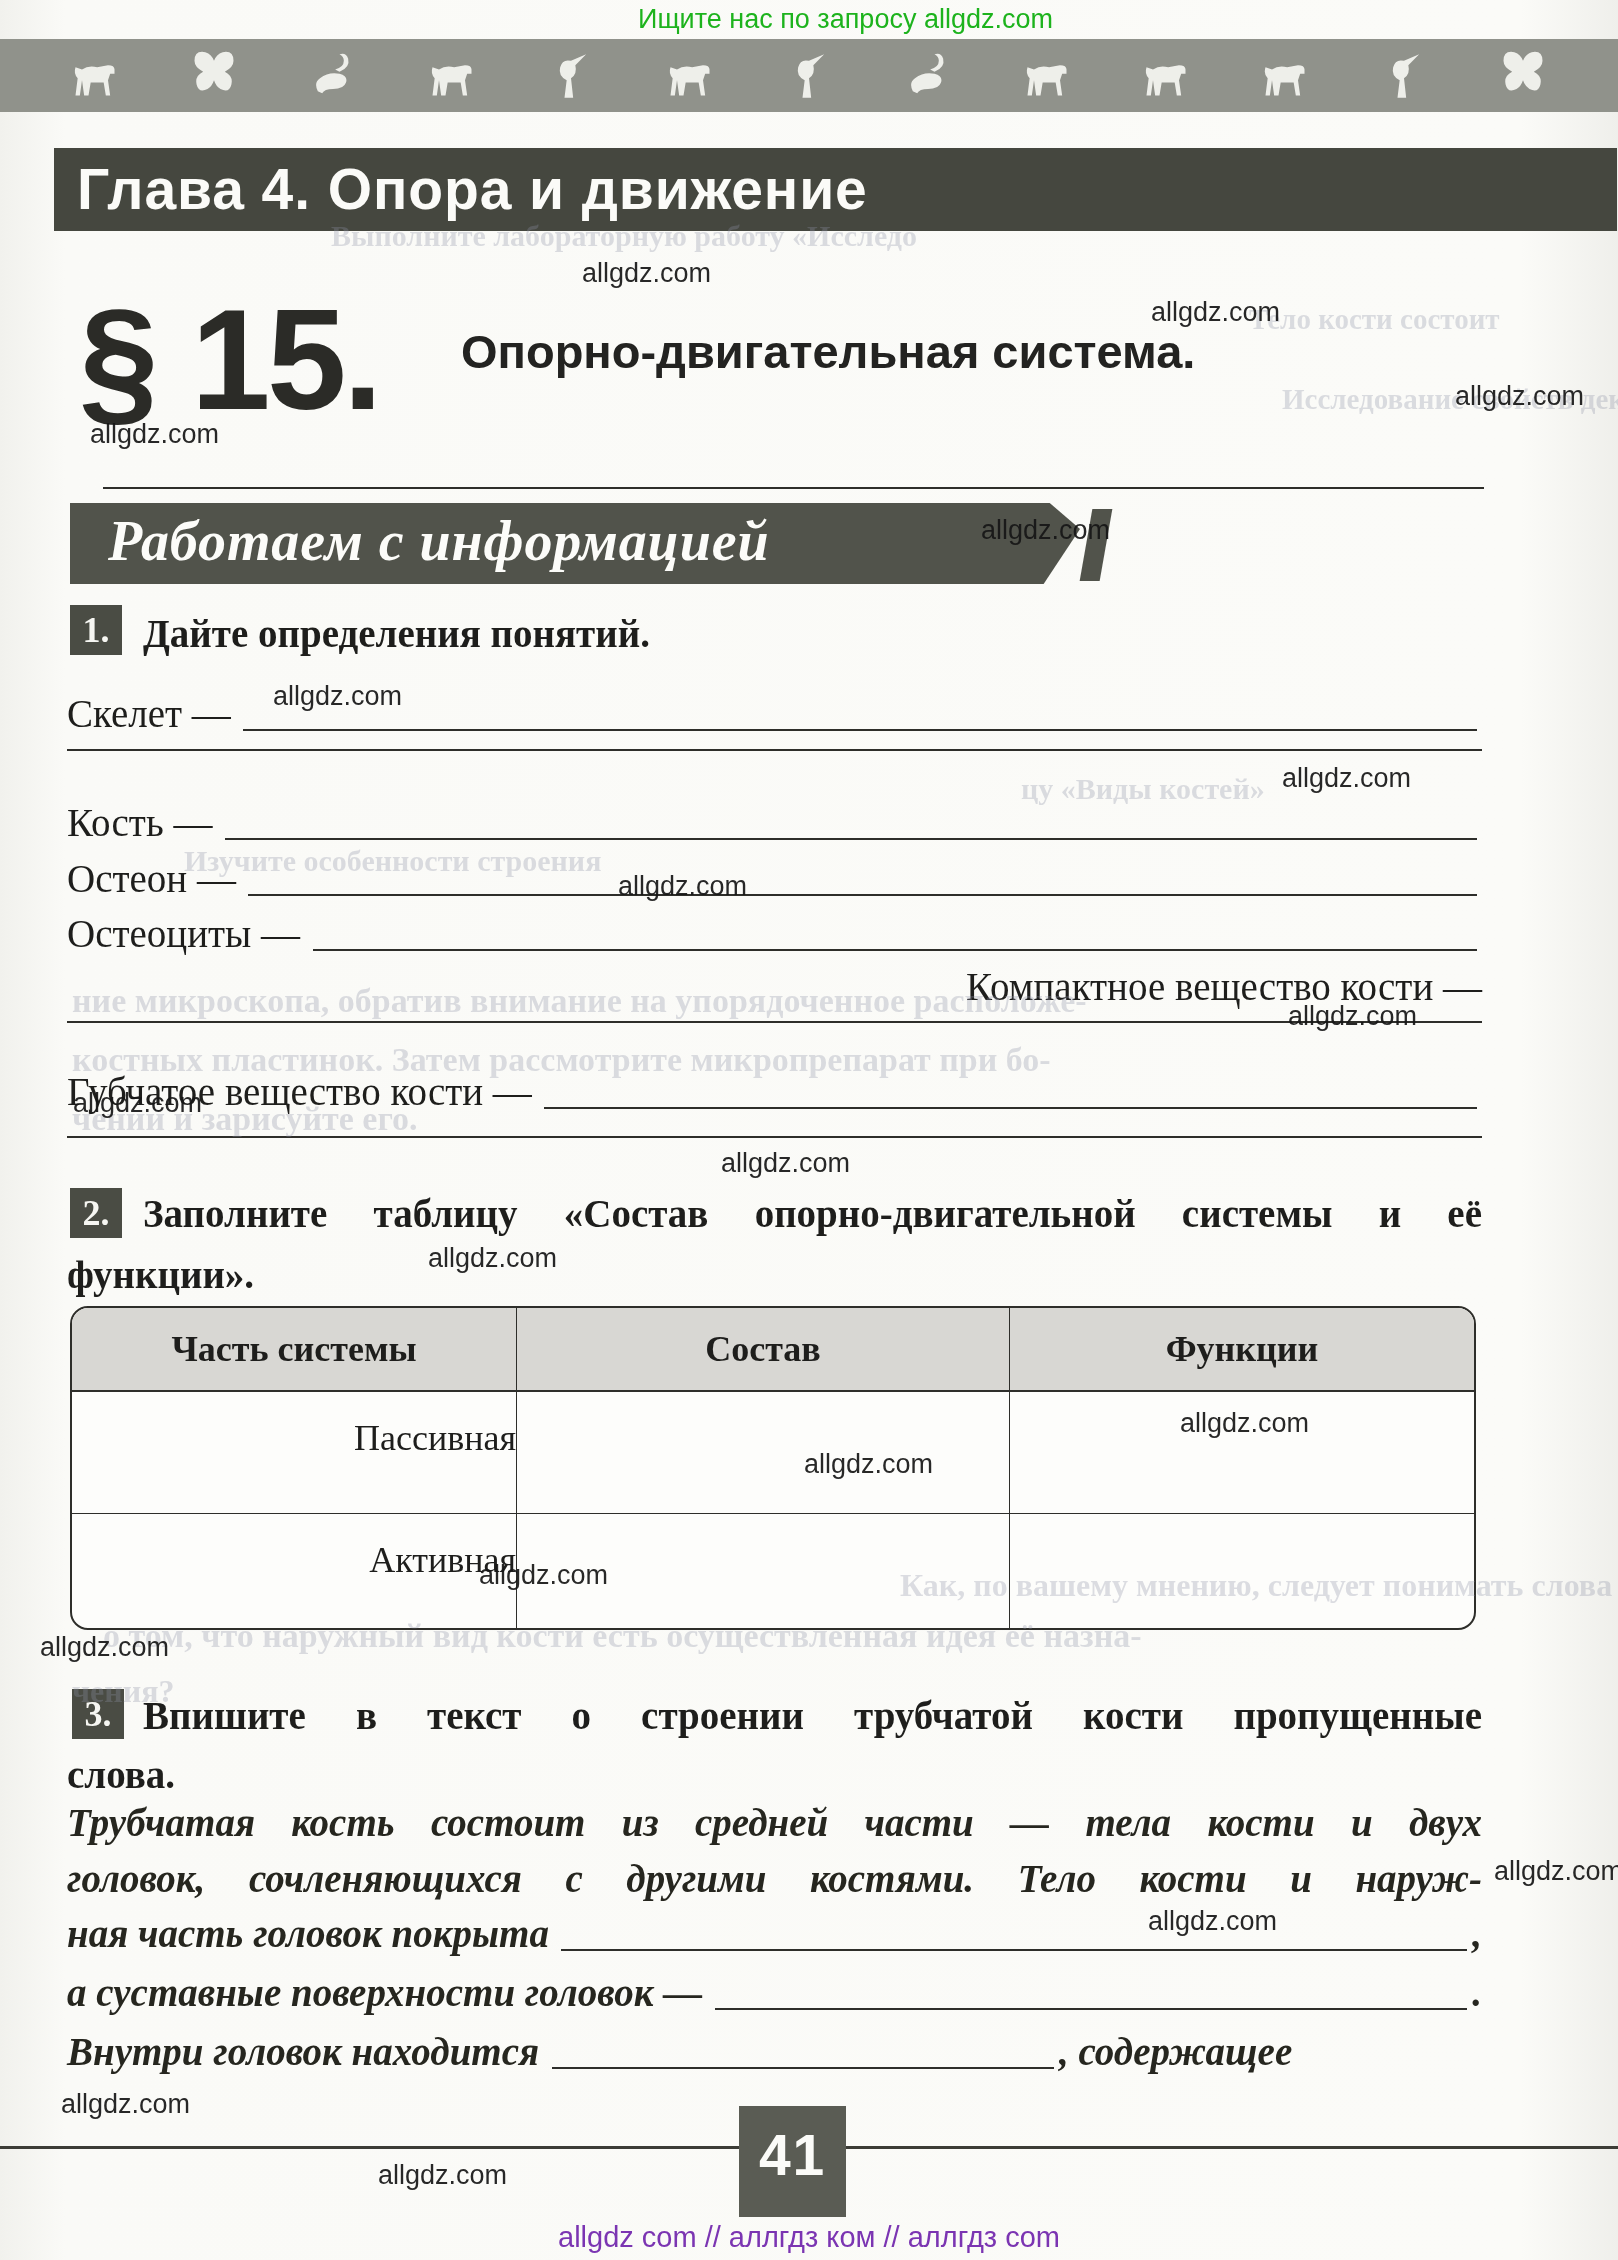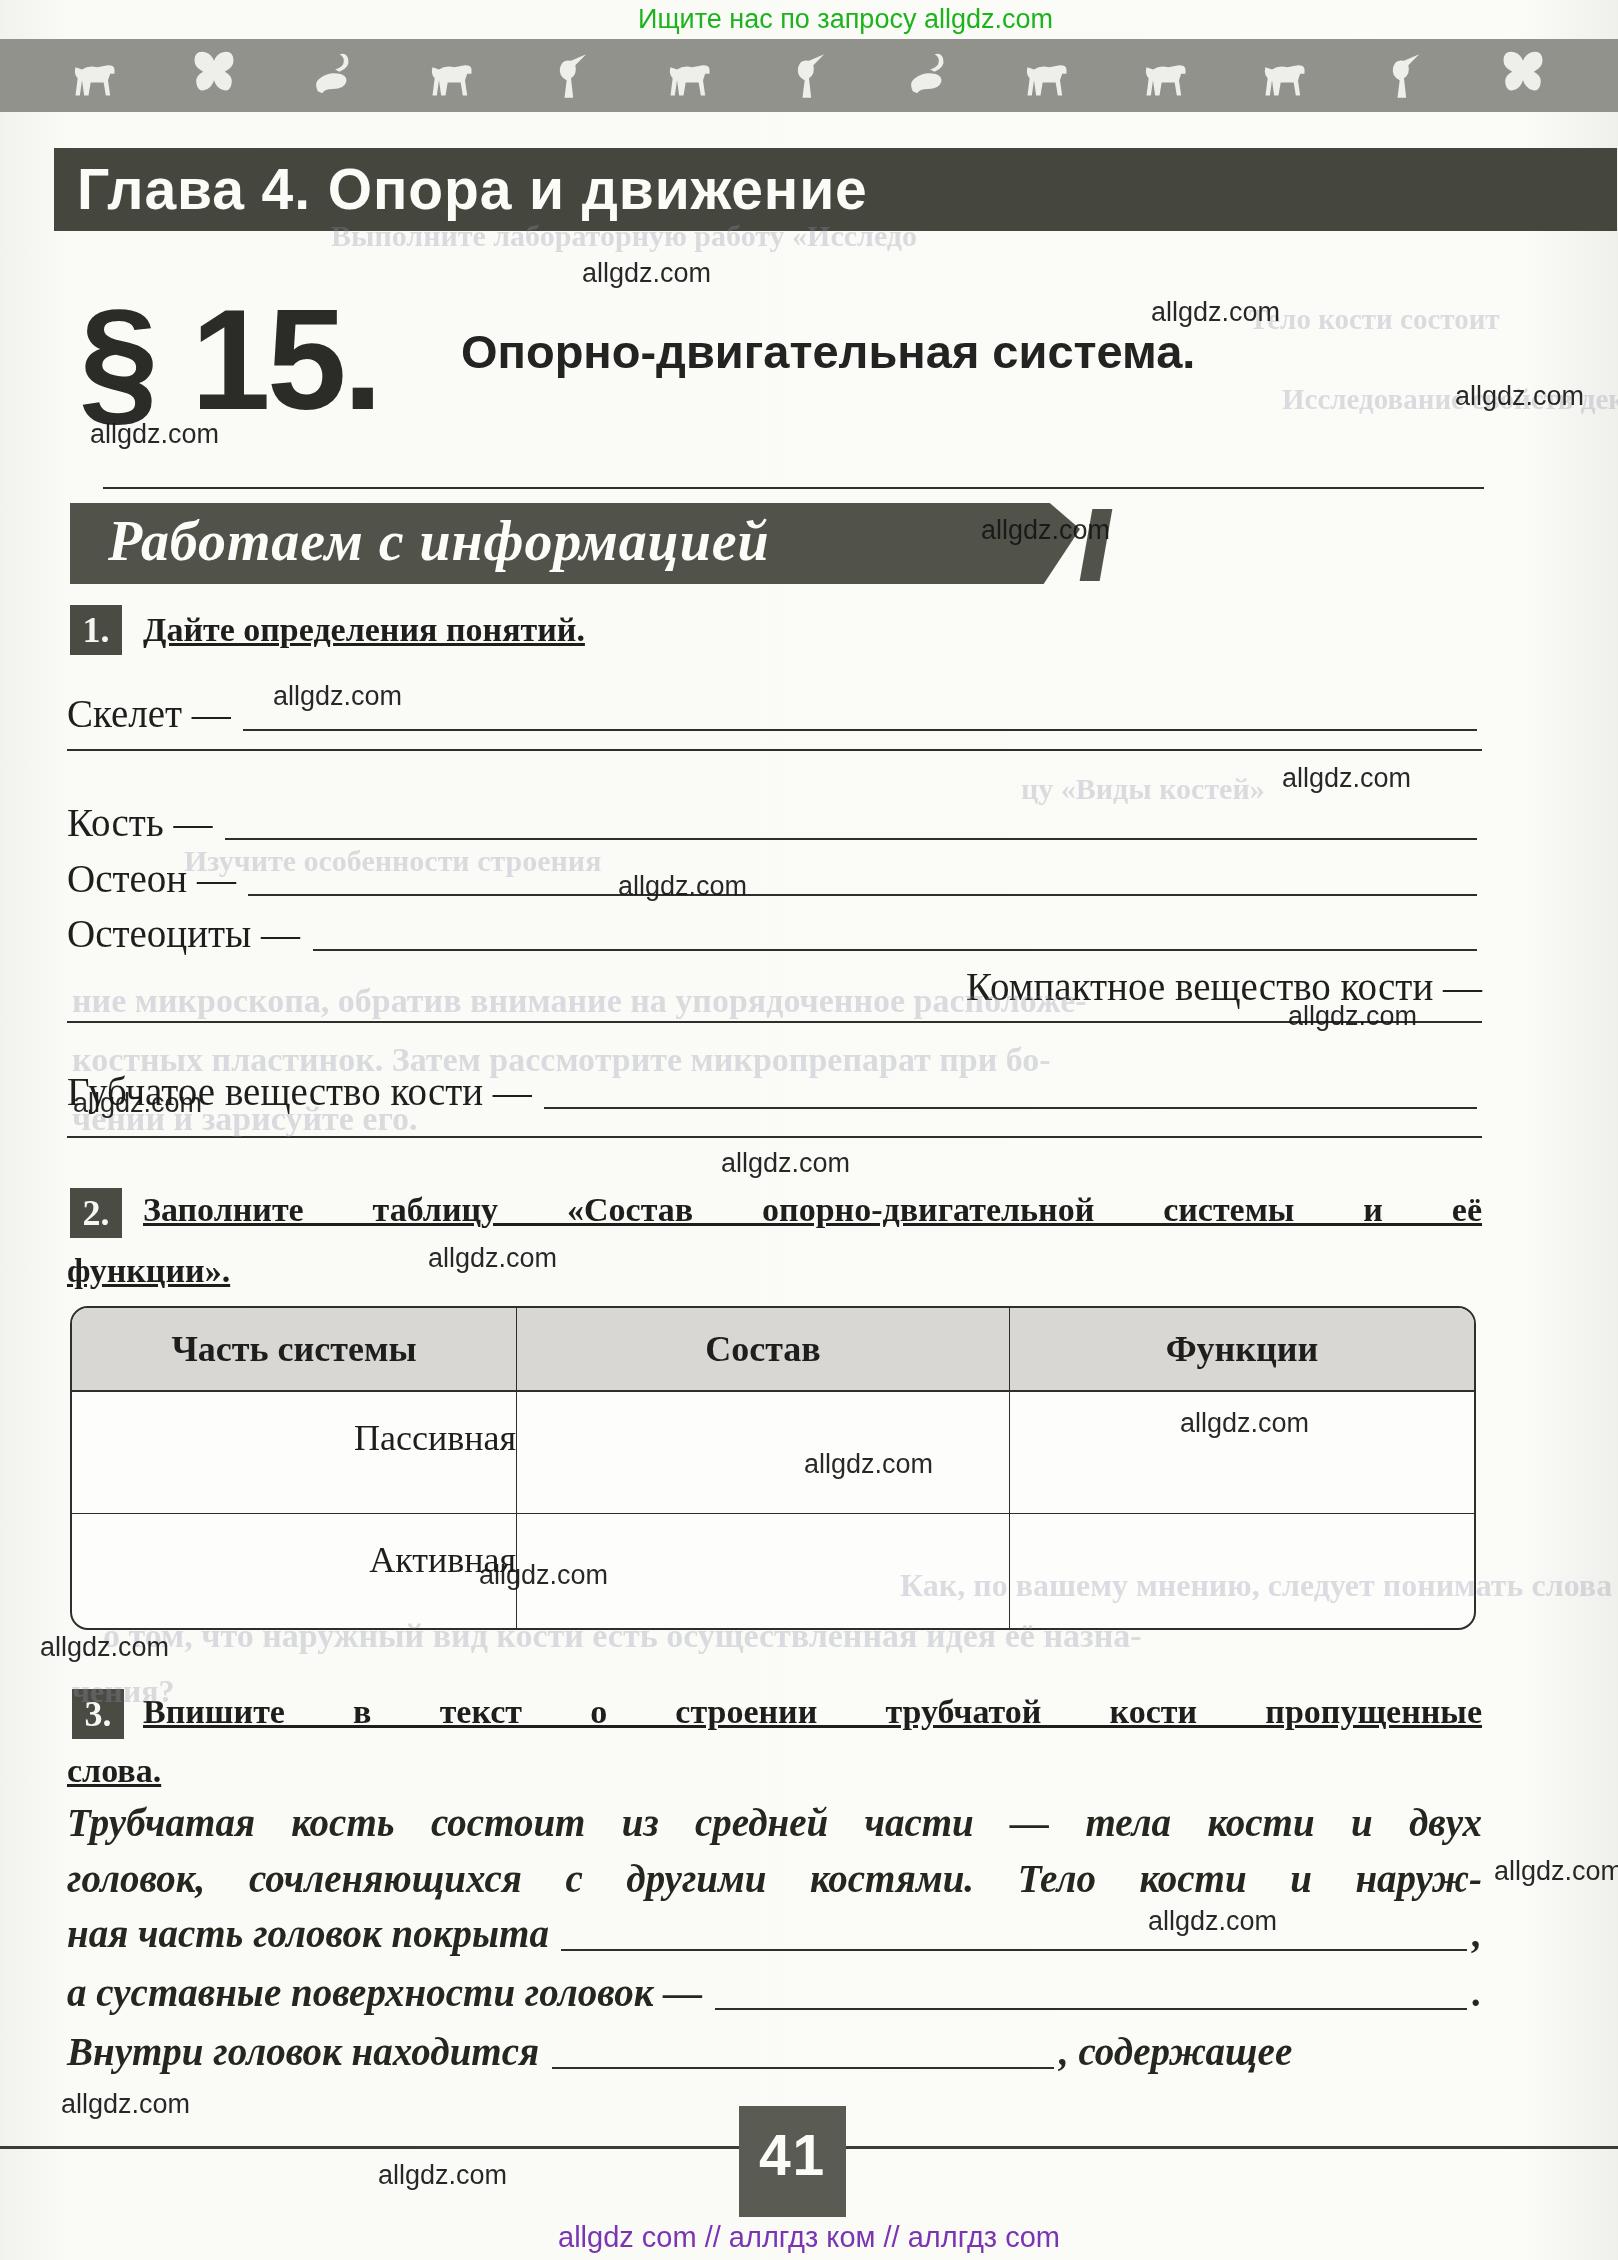--- a/index.html
+++ b/index.html
@@ -22,21 +22,21 @@
   .sec-title{font-family:"Liberation Sans",sans-serif;font-weight:bold;font-size:47px;color:#232321;}
   
   .ribbon{left:70px;top:503px;width:1010px;height:81px;background:#51534b;
           clip-path:polygon(0 0,97% 0,100% 32%,96.4% 100%,0 100%);}
   .ribbon span{display:block;line-height:77px;padding-left:38px;color:#fcfcf9;
                font-style:italic;font-weight:bold;font-size:56px;letter-spacing:0.9px;}
   .ribbon-sliver{left:1086px;top:509px;width:19.7px;height:72px;background:#51534b;transform:skewX(-10deg);}
   
   .tasknum{width:52px;height:50px;background:#4a4c44;color:#f6f6f2;text-align:center;
            font-weight:bold;font-size:36px;line-height:50px;}
-  .prompt{font-weight:bold;font-size:34px;text-decoration:underline;}
+  .prompt{font-weight:bold;font-size:39px;}
   .just{text-align:justify;text-align-last:justify;}
   
   .flexrow{left:67px;right:136px;display:flex;align-items:flex-end;height:48px;font-size:39px;}
   .flexrow .t{white-space:nowrap;}
   .ansline{flex:1;border-bottom:2.7px solid #2e2e2a;margin:0 5.4px 5.4px 12.5px;height:9px;}
   .fullline{left:67px;width:1415px;border-bottom:2.7px solid #2e2e2a;height:0;}
   .passage{font-style:italic;font-weight:bold;font-size:39px;color:#26261f;}
   
   .osd-table{left:70px;top:1306px;width:1406px;height:324px;background:#fdfdfb;
              border:2.7px solid #2e2e2a;border-radius:18px;overflow:hidden;box-sizing:border-box;

